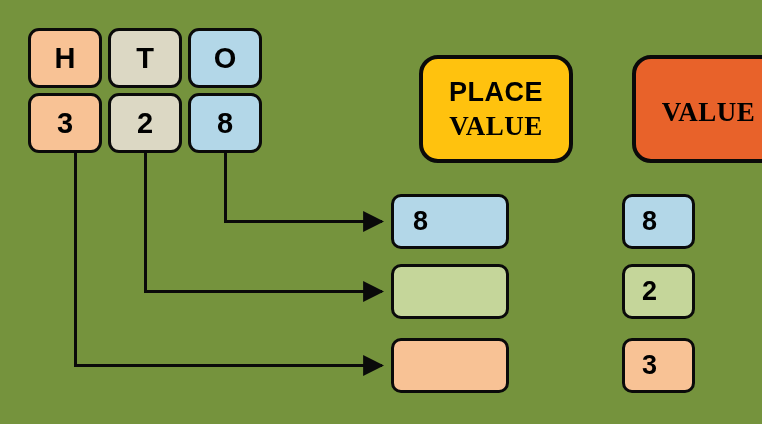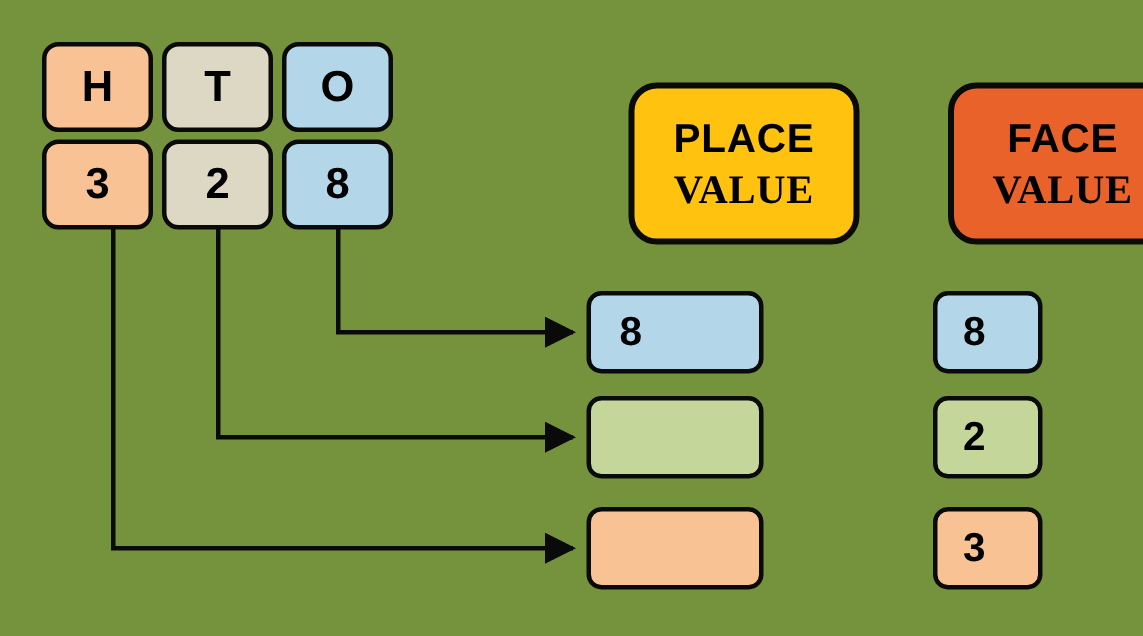--- a/index.html
+++ b/index.html
@@ -139,21 +139,20 @@
   <div class="cell grid-cell fill-blue" style="left:188px; top:93px;">
     <span>8</span>
   </div>
 
   <div class="cell heading-plate fill-gold" style="left:372px; top:55px; width:154px; height:108px;">
     <span class="hl1">PLACE</span>
     <span class="hl2">VALUE</span>
   </div>
 
   <div class="cell heading-plate fill-orange" style="left:585px; top:55px; width:153px; height:108px;">
-    <span class="hl1">FACE</span>
     <span class="hl2">VALUE</span>
   </div>
 
   <div class="cell pv-box fill-blue" style="top:194px;">
     <span>8</span>
   </div>
 
   <div class="cell pv-box fill-sage" style="top:264px;">
     <span></span>
   </div>

